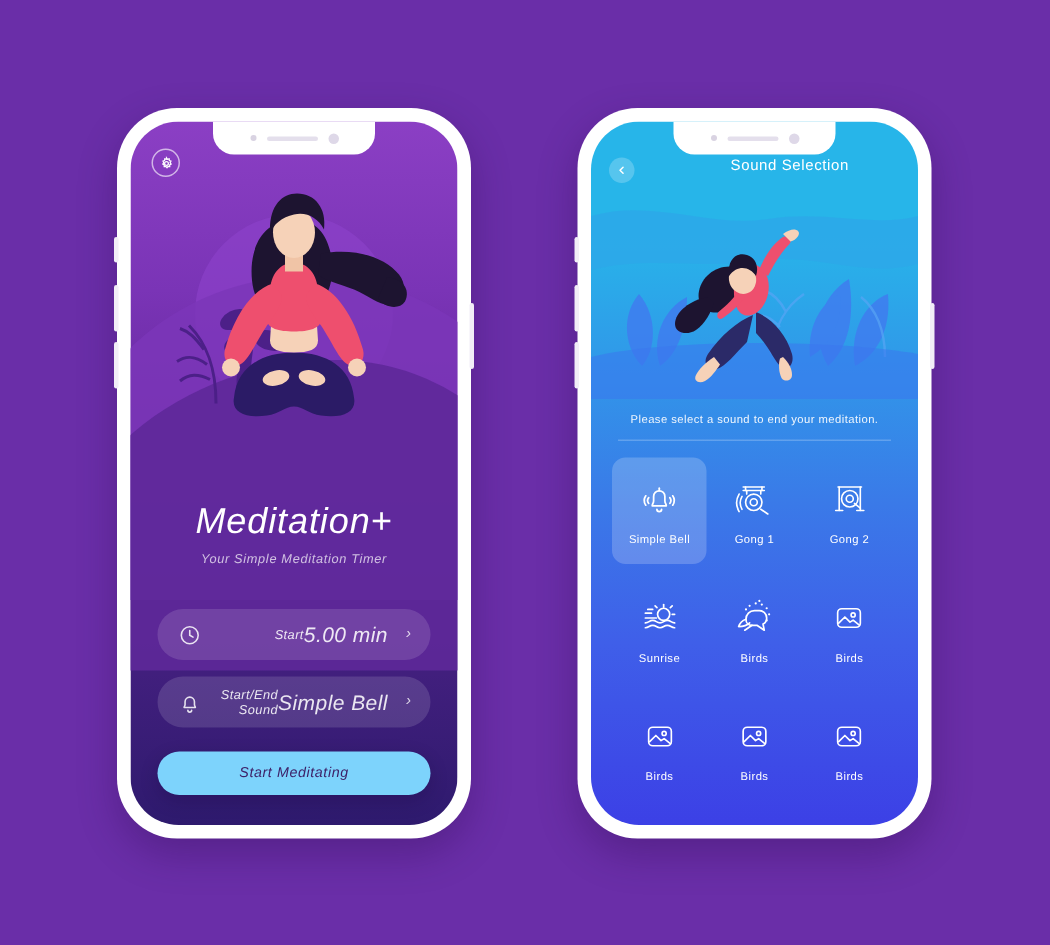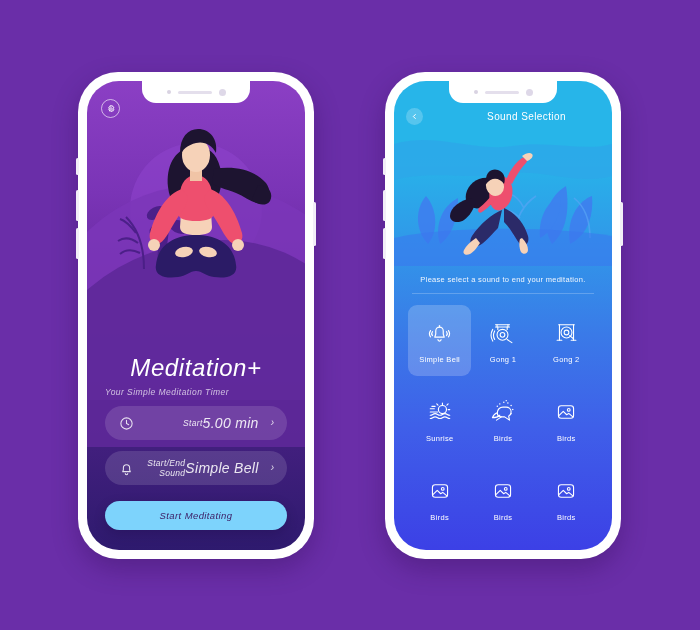--- a/index.html
+++ b/index.html
@@ -142,21 +142,22 @@
     font-size: 24px;
     font-weight: 400;
     letter-spacing: .6px;
     text-align: center;
     margin-bottom: 5px;
   }
   .app-sub {
     color: rgba(255,255,255,.70);
     font-size: 8.5px;
     letter-spacing: .45px;
-    margin-bottom: 9px;
+    text-align: center;
+    margin-bottom: 29px;
   }
 
   .row-pill {
     height: 34px;
     border-radius: 17px;
     background: rgba(255,255,255,.13);
     display: flex;
     align-items: center;
     padding: 0 13px;
     margin-bottom: 11px;
@@ -201,21 +202,21 @@
   }
 
   
   .s2 {
     position: absolute; inset: 0;
     background: linear-gradient(180deg, #27b5e9 0%, #27b5e9 16%, #2f9ce9 32%, #3a7ae8 54%, #3f5fe9 74%, #3c40e6 100%);
   }
   .s2-header {
     position: absolute; left: 0; right: 0; top: 24px;
     height: 22px;
-    display: flex; align-items: center;
+    display: flex; align-items: flex-start;
     z-index: 25;
     padding-left: 47px;
   }
   .back-btn {
     position: absolute; left: 12px;
     width: 17px; height: 17px;
     border-radius: 50%;
     background: rgba(255,255,255,.22);
     display: flex; align-items: center; justify-content: center;
     color: #ffffff;

